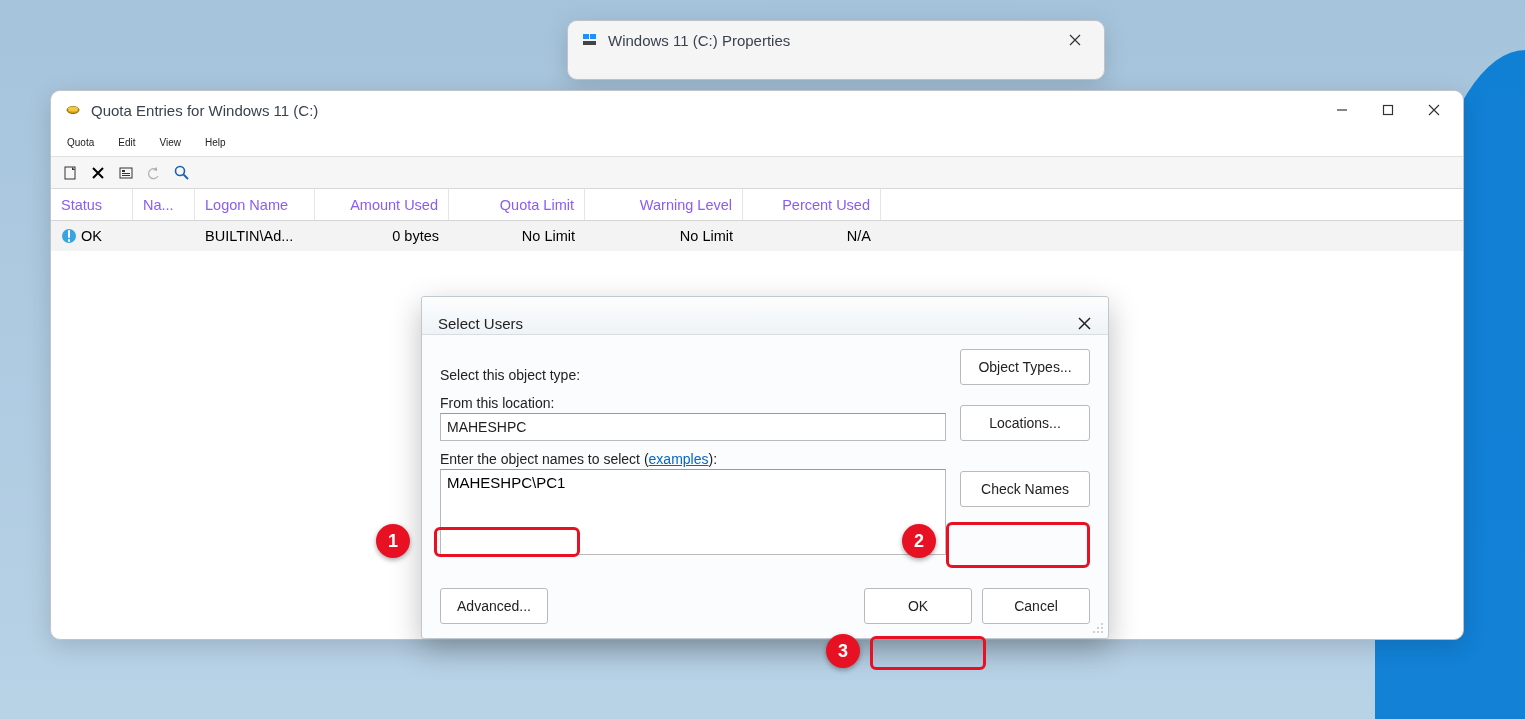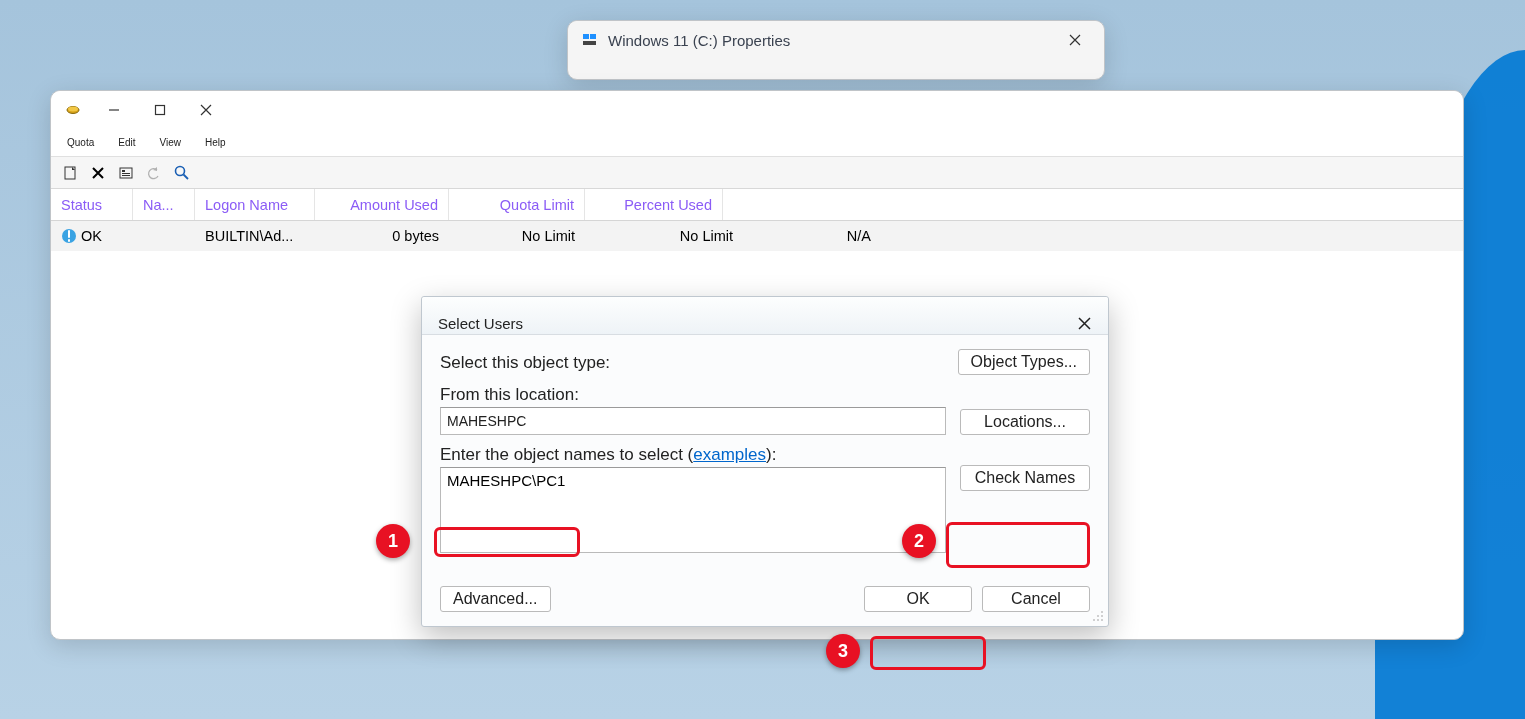--- a/index.html
+++ b/index.html
@@ -29,23 +29,23 @@
 .row .cell{padding:4px 10px;display:flex;align-items:center;font-size:14.5px}
 .status-ico{width:16px;height:16px;margin-right:4px}
 
 .dialog{position:absolute;left:421px;top:296px;width:688px;z-index:5;background:#fbfcfd;border:1px solid #bfc7cf;border-radius:3px;box-shadow:0 10px 30px rgba(0,0,0,.25)}
 .dlg-titlebar{display:flex;align-items:center;height:38px;padding:16px 10px 0 16px;background:linear-gradient(#fdfefe,#eef3f7);border-bottom:1px solid #d8dde2;border-radius:3px 3px 0 0}
 .dlg-title{flex:1;color:#222;font-size:15px}
 .dlg-close{width:28px;height:24px;display:flex;align-items:center;justify-content:center;font-size:15px;color:#222}
 .dlg-body{padding:14px 18px 14px 18px}
 .form-row{display:flex;align-items:flex-end;gap:14px;margin-bottom:10px}
 .field-col{flex:1}
-.lbl{font-size:17px;color:#222;margin-bottom:2px;display:block}
+.lbl{font-size:14px;color:#222;margin-bottom:2px;display:block}
 .ro-input{width:100%;height:28px;padding:3px 6px;border:1px solid #bababa;border-top-color:#9a9a9a;background:#fff;font-size:14px;color:#222}
-.btn{min-width:130px;height:14px;padding:12px 12px;background:#fff;border:1px solid #bababa;border-radius:3px;font-size:16px;color:#222;display:inline-flex;align-items:center;justify-content:center}
+.btn{min-width:130px;height:36px;padding:4px 12px;background:#fff;border:1px solid #bababa;border-radius:3px;font-size:14px;color:#222;display:inline-flex;align-items:center;justify-content:center}
 .btn.small{min-width:108px}
 .link{color:#0066cc;text-decoration:underline}
 .names-area{width:100%;height:86px;border:1px solid #bababa;border-top-color:#9a9a9a;background:#fff;font-size:15px;padding:4px 6px;resize:none;font-family:inherit}
 .dlg-footer{display:flex;align-items:center;padding:6px 18px 14px 18px}
 .spacer{flex:1}
 .resize-grip{position:absolute;right:4px;bottom:4px;width:14px;height:14px;opacity:.5}
 
 .badge{position:absolute;width:34px;height:34px;border-radius:50%;background:#e81123;color:#fff;font-weight:700;font-size:18px;display:flex;align-items:center;justify-content:center;z-index:10;box-shadow:0 2px 5px rgba(0,0,0,.35)}
 .ann-box{position:absolute;border:3px solid #e81123;border-radius:6px;z-index:9;pointer-events:none}
 
@@ -79,20 +79,21 @@
 </div>
 
 <div class="win quota">
   <div class="titlebar">
     <span class="ticon">
       <svg viewBox="0 0 16 16">
           <ellipse cx="8" cy="8" rx="6" ry="3.5" fill="#d4a017" stroke="#8a6a0e"></ellipse>
           <ellipse cx="8" cy="7" rx="5" ry="2.5" fill="#f2c744"></ellipse>
         </svg>
     </span>
+    <span class="title-text">Quota Entries for Windows 11 (C:)</span>
     <div class="win-controls">
       <div class="wbtn">
           <svg width="12" height="12">
             <line x1="1" y1="6" x2="11" y2="6" stroke="#333" stroke-width="1.2"></line>
           </svg>
         </div>
       <div class="wbtn">
           <svg width="12" height="12">
             <rect x="1.5" y="1.5" width="9" height="9" fill="none" stroke="#333" stroke-width="1.2"></rect>
           </svg>
@@ -143,20 +144,21 @@
         </svg>
       </div>
   </div>
   <div class="datagrid">
     <div class="gridhead">
       <div class="col c1">Status</div>
       <div class="col c2">Na...</div>
       <div class="col c3">Logon Name</div>
       <div class="col c4">Amount Used</div>
       <div class="col c5">Quota Limit</div>
+      <div class="col c6">Warning Level</div>
       <div class="col c7">Percent Used</div>
     </div>
     <div class="row">
       <div class="cell c1">
         <span class="status-ico"><svg viewBox="0 0 16 16">
               <circle cx="8" cy="8" r="7" fill="#3aa3e3"></circle>
               <path d="M8 3 L8 9 M8 12 L8 13" stroke="#fff" stroke-width="2" stroke-linecap="round"></path>
             </svg></span>
         <span>OK</span>
       </div>

